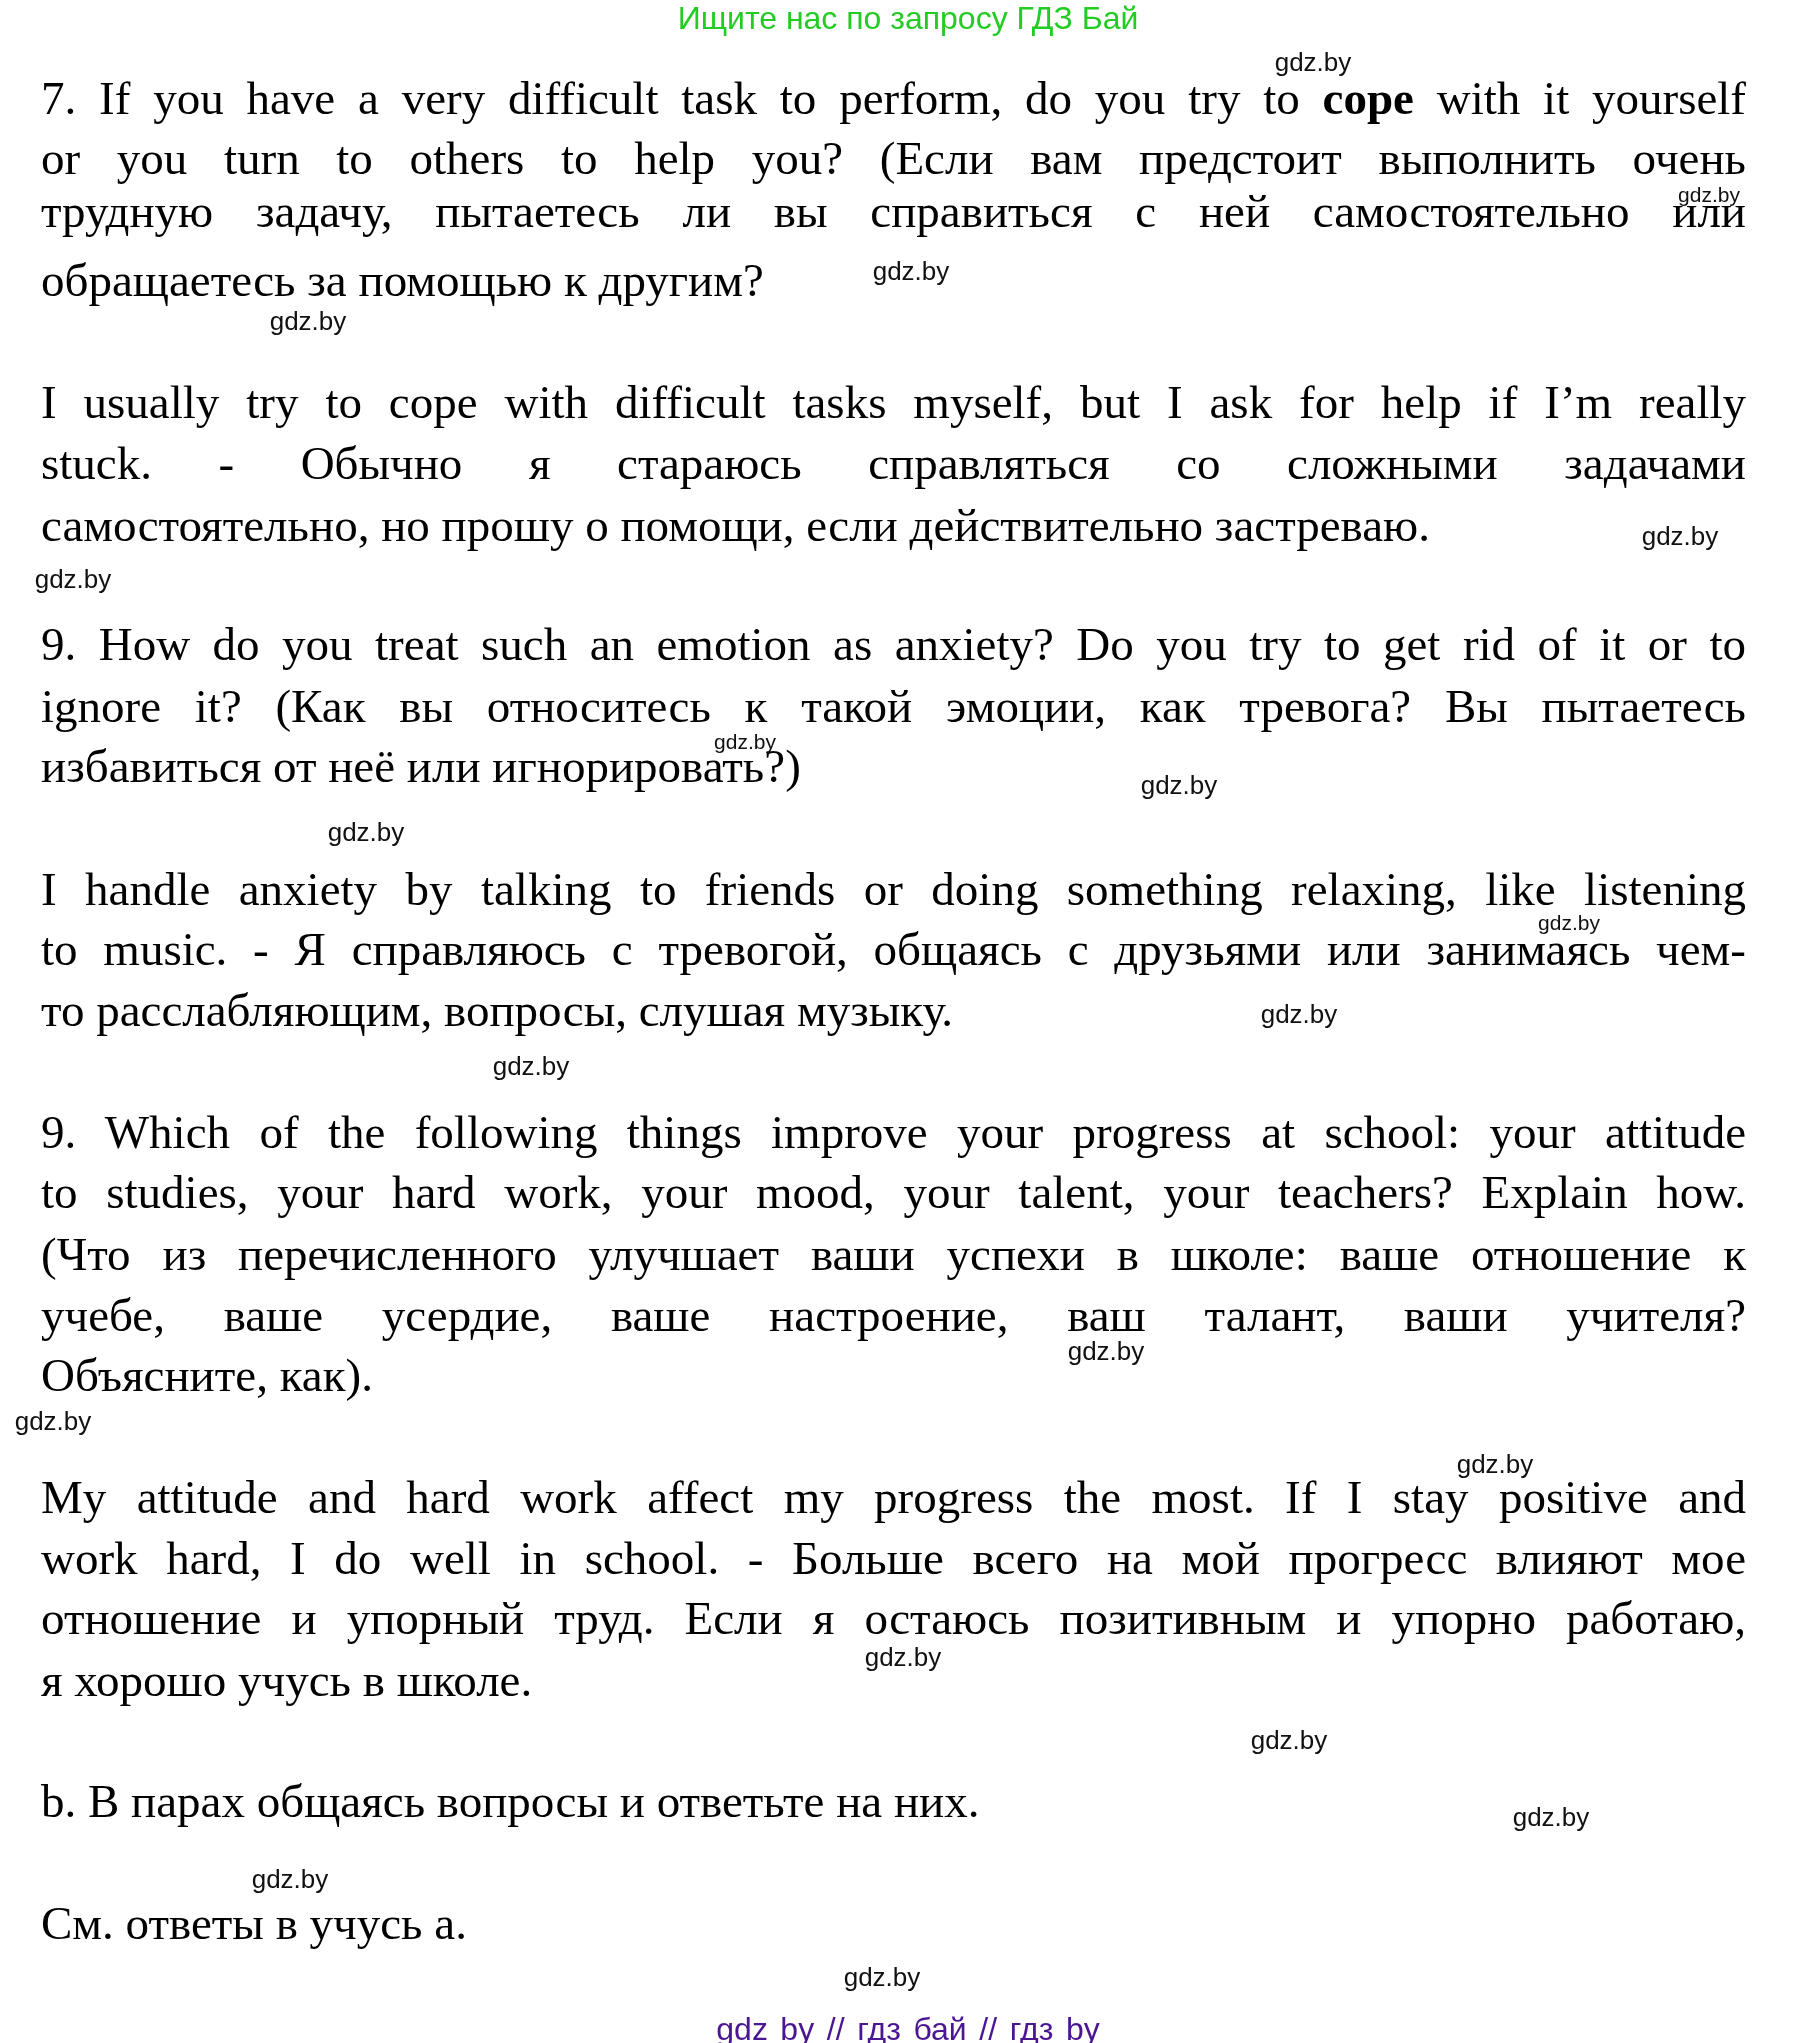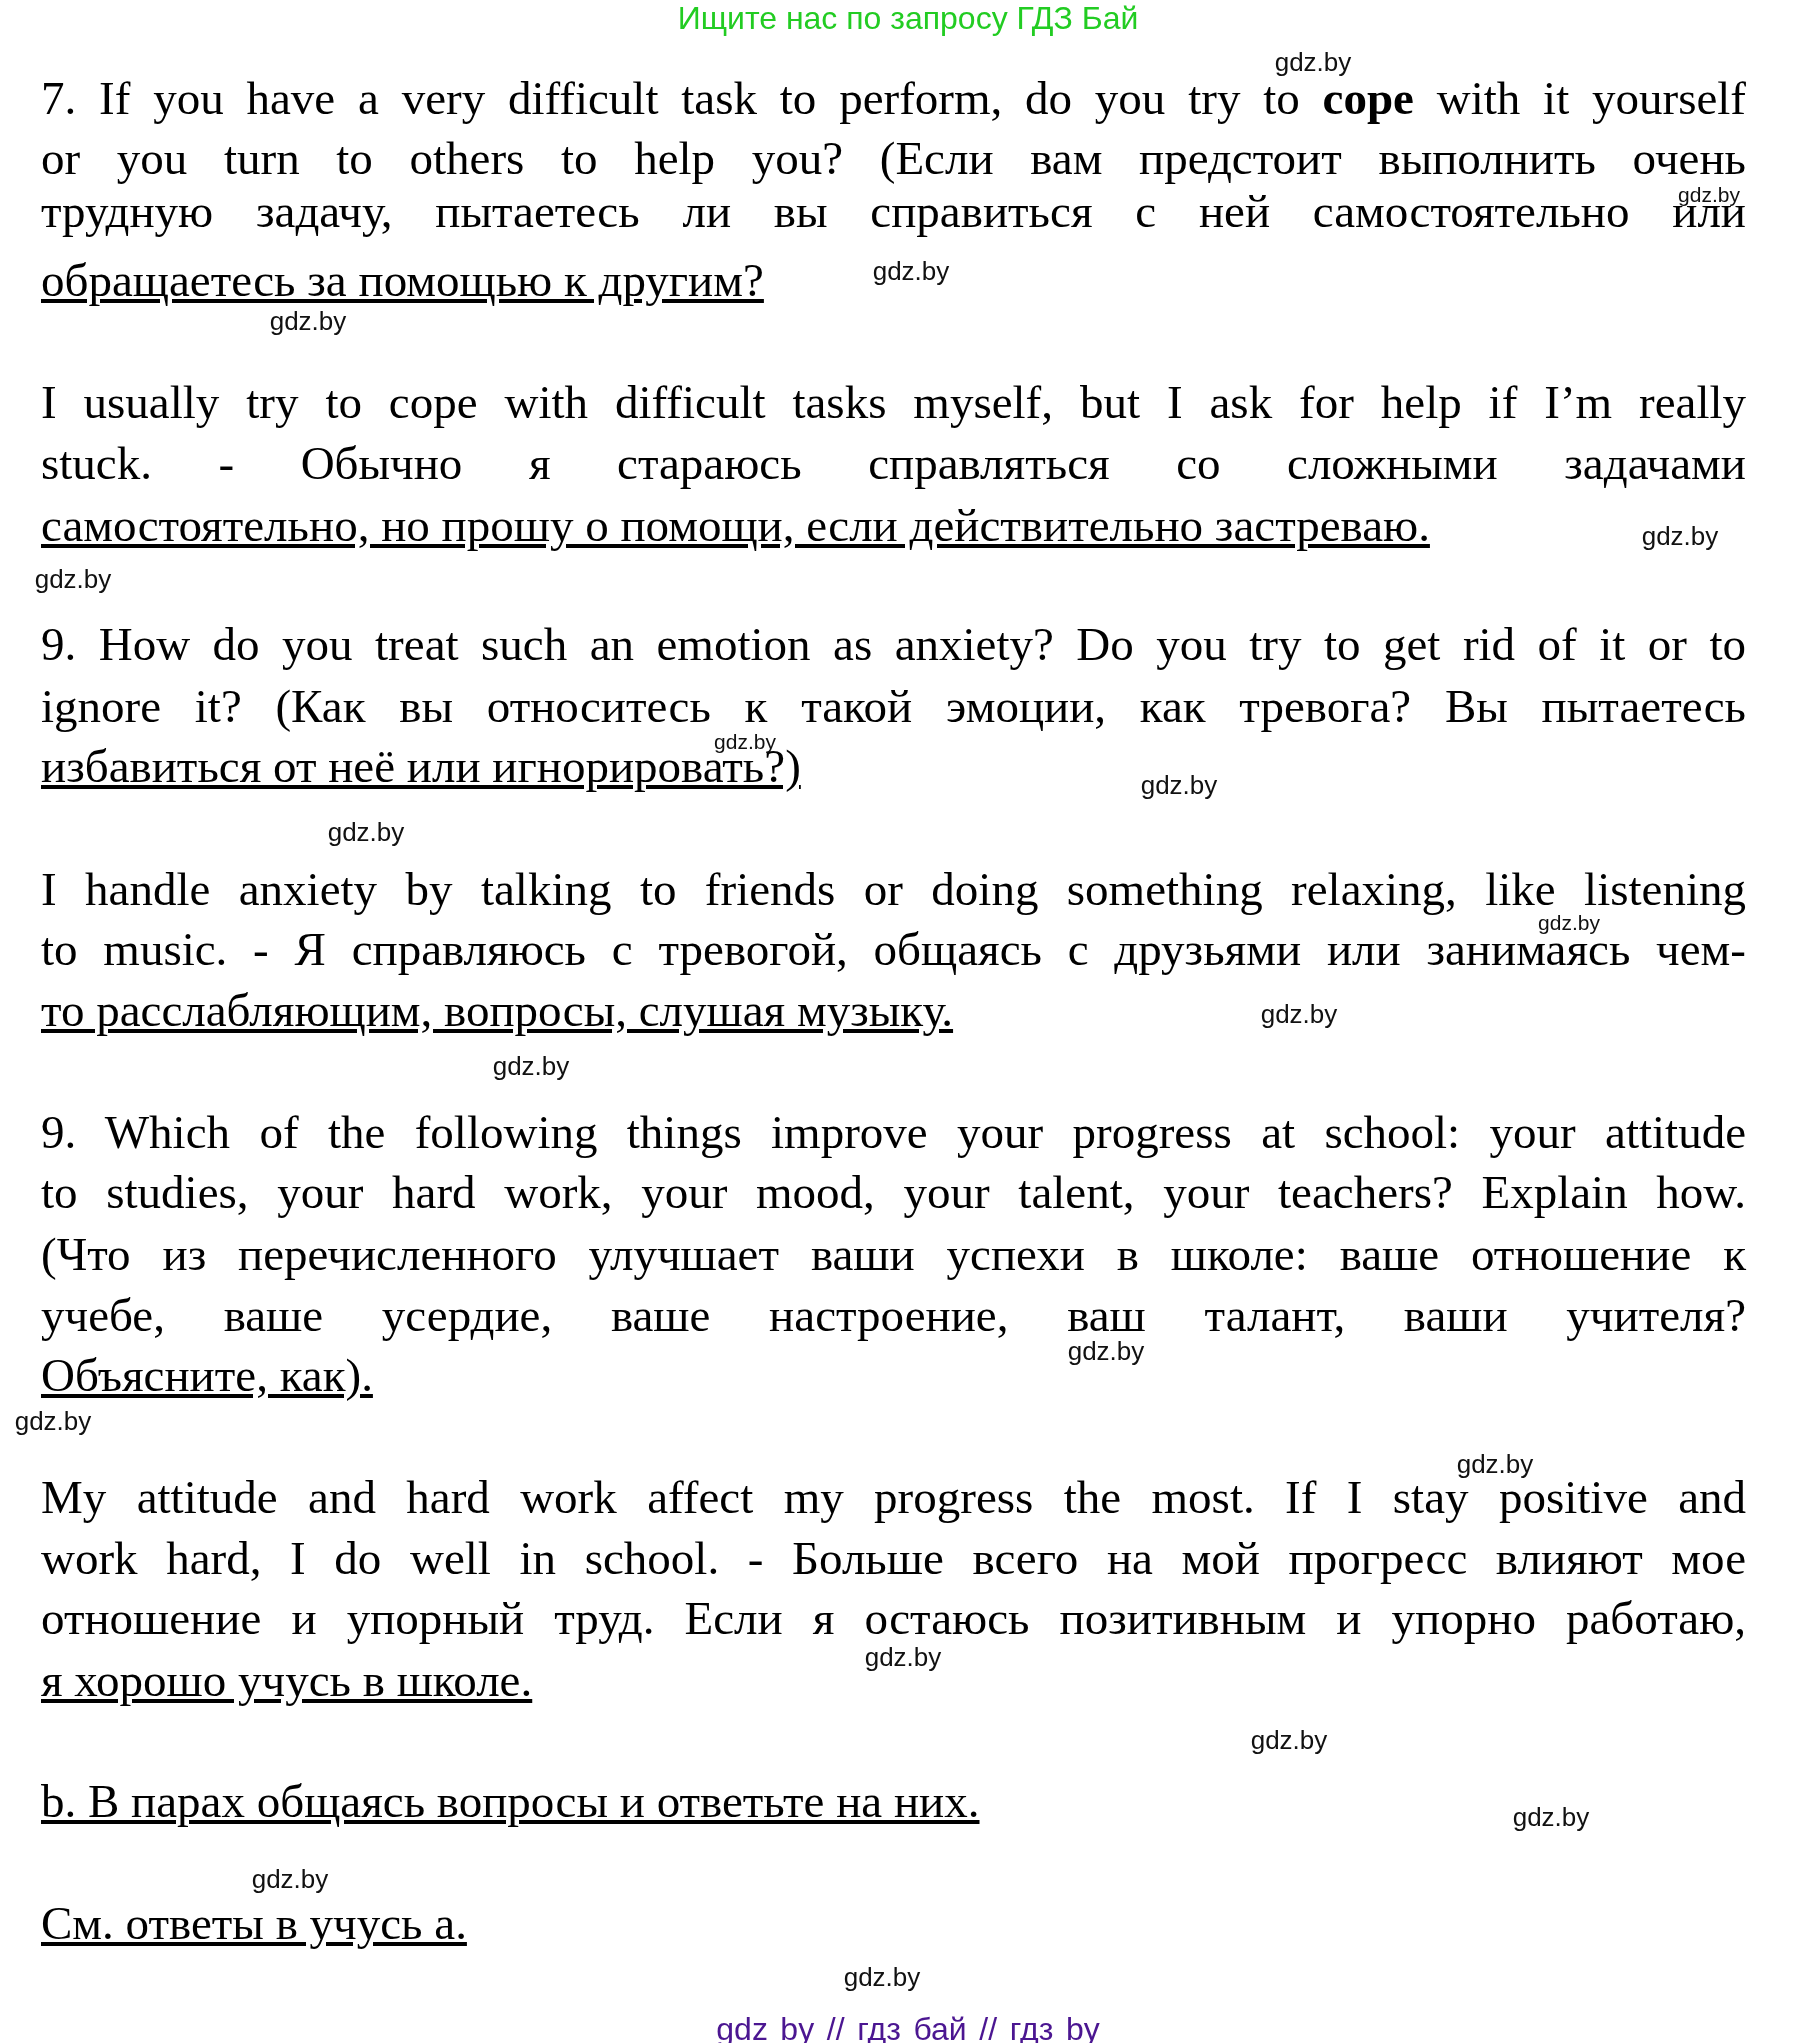--- a/index.html
+++ b/index.html
@@ -25,21 +25,21 @@
       width: 1705px;
       font-family: "Liberation Serif", "DejaVu Serif", serif;
       font-size: 47px;
       line-height: 54px;
       color: #000000;
       white-space: nowrap;
       text-align: justify;
       text-align-last: justify;
       transform: translateY(-27px);
     }
-    .line.last { text-align-last: left; text-decoration: underline; }
+    .line.last { text-align-last: left; }
     .line b { font-weight: bold; }
     .wm {
       position: absolute;
       font-family: Liberation Sans, sans-serif;
       font-size: 26px;
       line-height: 29px;
       color: #111111;
       transform: translate(-50%, -50%);
       white-space: nowrap;
     }

